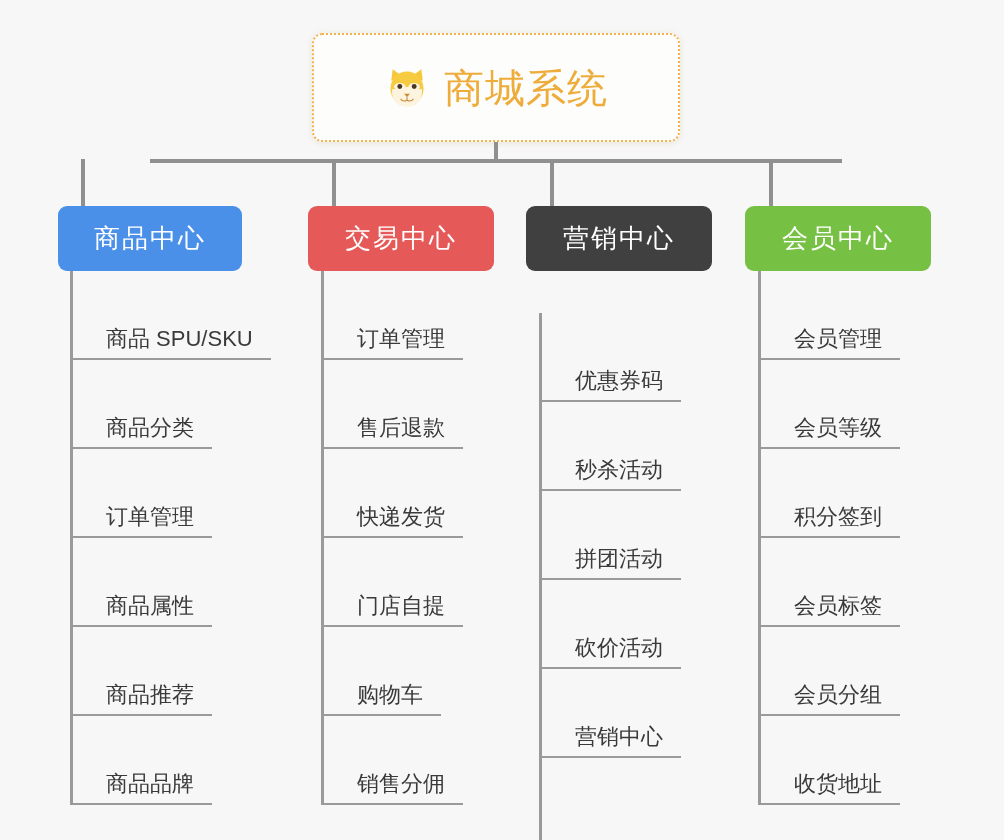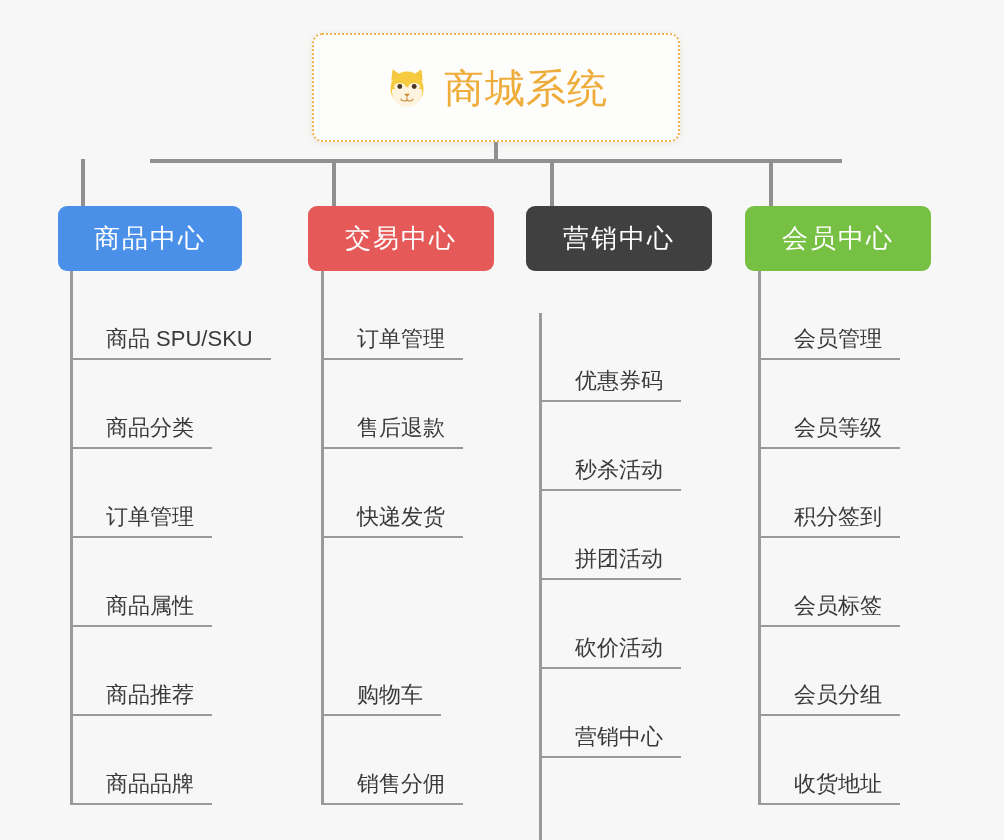--- a/index.html
+++ b/index.html
@@ -142,20 +142,23 @@
         <div class="spine" style="height: 534px;"></div>
         <div class="leaf" style="top: 0px;">
           <span class="leaf-label">订单管理</span>
         </div>
         <div class="leaf" style="top: 89px;">
           <span class="leaf-label">售后退款</span>
         </div>
         <div class="leaf" style="top: 178px;">
           <span class="leaf-label">快递发货</span>
         </div>
+        <div class="leaf" style="top: 267px;">
+          <span class="leaf-label">门店自提</span>
+        </div>
         <div class="leaf" style="top: 356px;">
           <span class="leaf-label">购物车</span>
         </div>
         <div class="leaf" style="top: 445px;">
           <span class="leaf-label">销售分佣</span>
         </div>
       </div>
       <div class="line drop" style="left: 550px;"></div>
       <div class="cat" style="left: 526px; width: 186px; background: #404040;">
         <span>营销中心</span>

